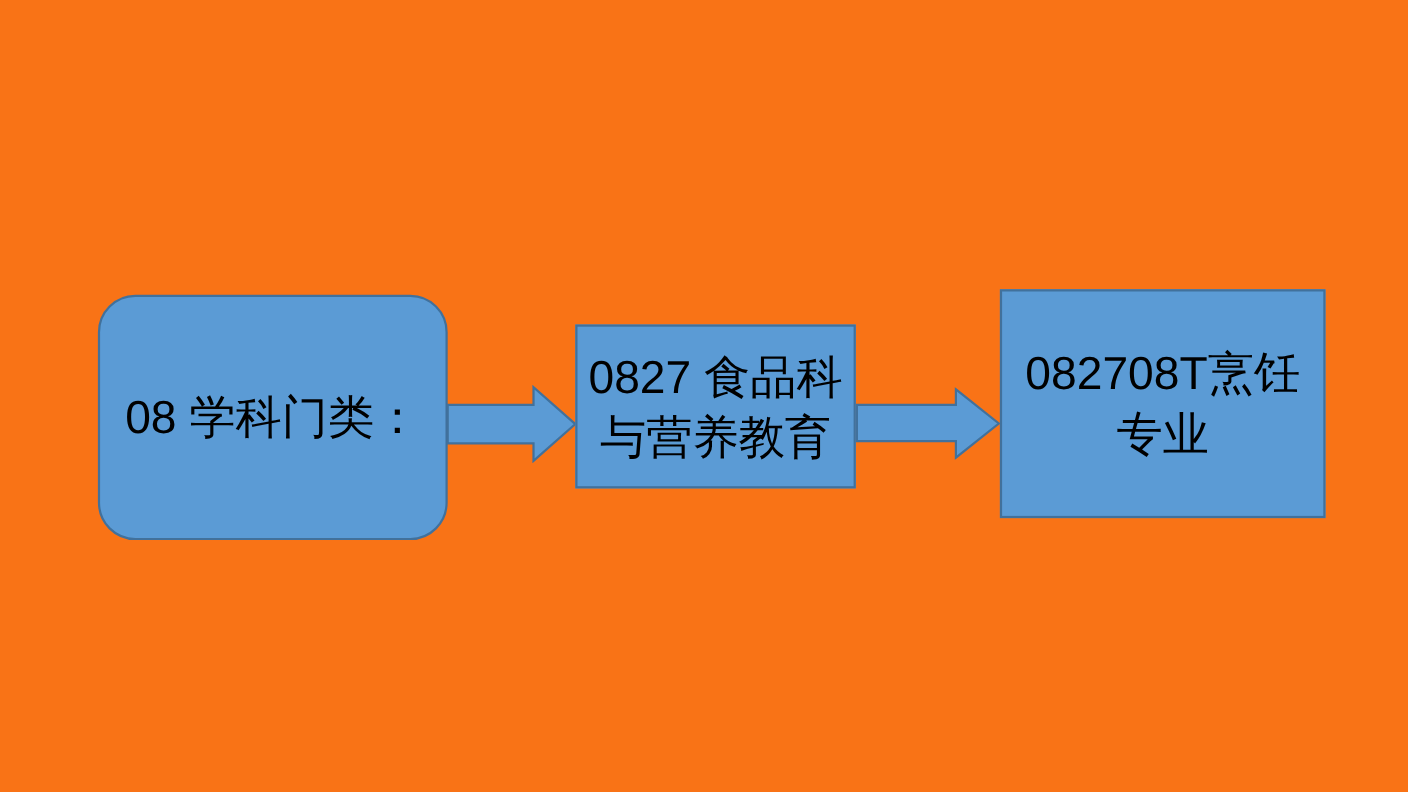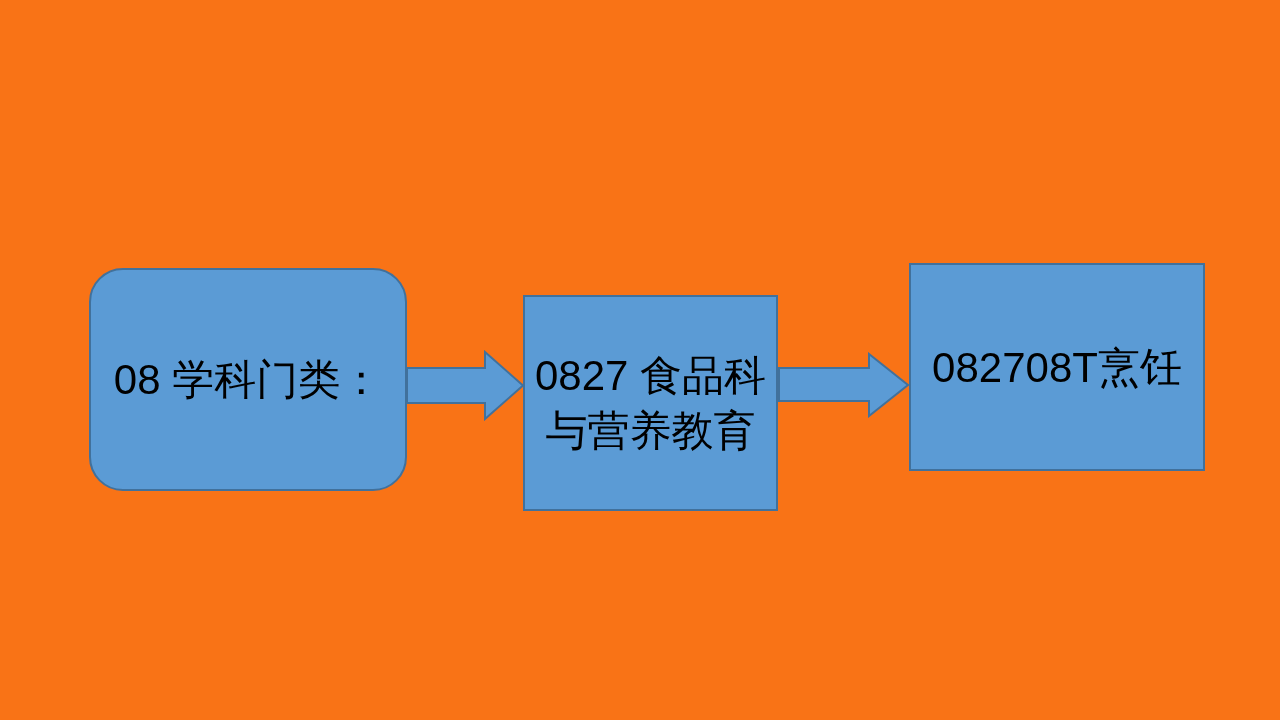--- a/index.html
+++ b/index.html
@@ -36,21 +36,21 @@
   .flow-node .node-line {
     white-space: nowrap;
   }
   .node-1 {
     left: 89px; top: 268px;
     width: 318px; height: 223px;
     border-radius: 34px;
   }
   .node-2 {
     left: 523px; top: 295px;
-    width: 255px; height: 216px;
+    width: 255px; height: 149px;
   }
   .node-3 {
     left: 909px; top: 263px;
     width: 296px; height: 208px;
   }
   .connector {
     position: absolute;
     display: block;
   }
   .connector-1 { left: 406px; top: 350px; }
@@ -79,15 +79,16 @@
     <div class="node-line">0827 食品科</div>
     <div class="node-line">与营养教育</div>
   </div>
 
   <svg class="connector connector-2" width="132" height="66" viewBox="0 0 132 66" aria-hidden="true">
     <polygon class="arrow-shape" points="1,16 91,16 91,2 130,33 91,64 91,49 1,49"></polygon>
   </svg>
 
   <div class="flow-node node-3">
     <div class="node-line">082708T烹饪</div>
+    <div class="node-line">专业</div>
   </div>
 
 </div>
 
 </body></html>

